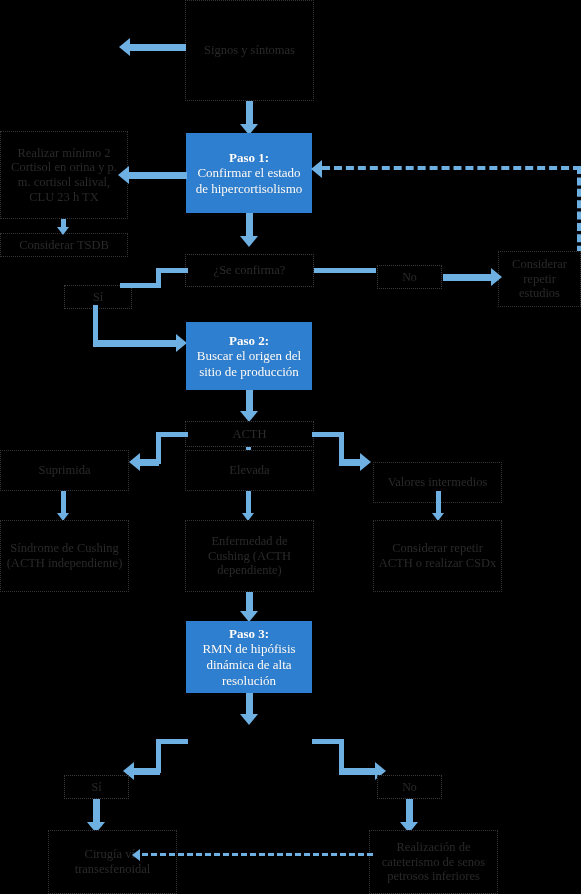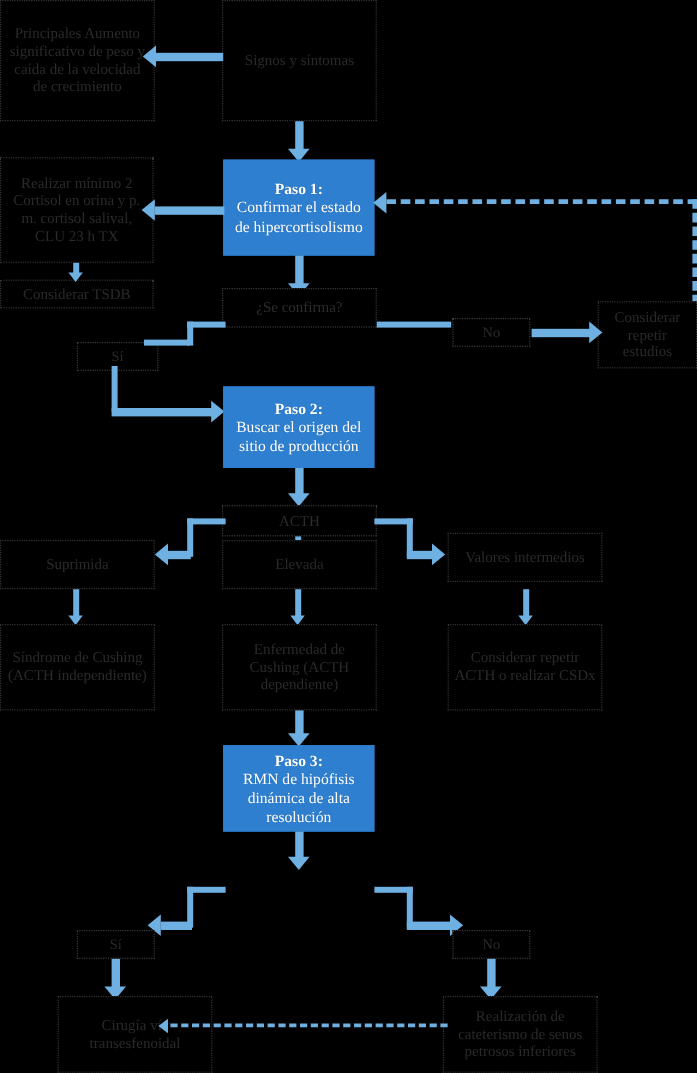--- a/index.html
+++ b/index.html
@@ -107,23 +107,20 @@
     border-left: 4px dashed #6FB0E2;
     width: 0;
   }
   .dash.thin { border-top-width: 3px; }
 </style>
 </head>
 <body>
 
 <div id="chart">
 
-  <div class="node plain" style="left:0px; top:0px; width:129px; height:101px;">
-    <span class="inner">Principales Aumento significativo de peso y caída de la velocidad de crecimiento</span>
-  </div>
 
   <div class="node plain" style="left:185px; top:0px; width:129px; height:101px;">
     <span class="inner">Signos y síntomas</span>
   </div>
 
   <div class="seg h" style="left:130px; top:44px; width:56px;"></div>
   <div class="ah left" style="left:119px; top:38px;"></div>
 
   <div class="seg v" style="left:246px; top:101px; height:24px;"></div>
   <div class="ah down" style="left:240px; top:124px;"></div>
@@ -150,21 +147,21 @@
   <div class="ah small down" style="left:57px; top:227px;"></div>
 
   <div class="dash" style="left:322px; top:166px; width:259px;"></div>
   <div class="ah left" style="left:311px; top:160px;"></div>
   <div class="dash v" style="left:577px; top:166px; height:99px;"></div>
   <div class="dash" style="left:540px; top:263px; width:40px;"></div>
 
   <div class="seg v" style="left:246px; top:213px; height:24px;"></div>
   <div class="ah down" style="left:240px; top:236px;"></div>
 
-  <div class="node decision" style="left:185px; top:240px; width:129px; height:33px;">
+  <div class="node decision" style="left:185px; top:254px; width:129px; height:33px;">
     <span class="inner">¿Se confirma?</span>
   </div>
 
   <div class="node tiny" style="left:64px; top:285px; width:68px; height:24px;">
     <span class="inner">Sí</span>
   </div>
 
   <div class="node tiny" style="left:377px; top:265px; width:65px; height:24px;">
     <span class="inner">No</span>
   </div>
@@ -214,21 +211,21 @@
   <div class="ah small down" style="left:242px; top:455px;"></div>
 
   <div class="node plain" style="left:0px; top:450px; width:129px; height:41px;">
     <span class="inner">Suprimida</span>
   </div>
 
   <div class="node plain" style="left:185px; top:450px; width:129px; height:41px;">
     <span class="inner">Elevada</span>
   </div>
 
-  <div class="node plain" style="left:373px; top:444px; width:129px; height:41px;justify-content:flex-end;">
+  <div class="node plain" style="left:373px; top:462px; width:129px; height:41px;justify-content:flex-end;">
     <span class="inner">Valores intermedios</span>
   </div>
 
   <div class="seg thin v" style="left:61px; top:491px; height:24px;"></div>
   <div class="ah small down" style="left:57px; top:513px;"></div>
 
   <div class="seg thin v" style="left:246px; top:491px; height:24px;"></div>
   <div class="ah small down" style="left:242px; top:513px;"></div>
 
   <div class="seg thin v" style="left:436px; top:491px; height:24px;"></div>

